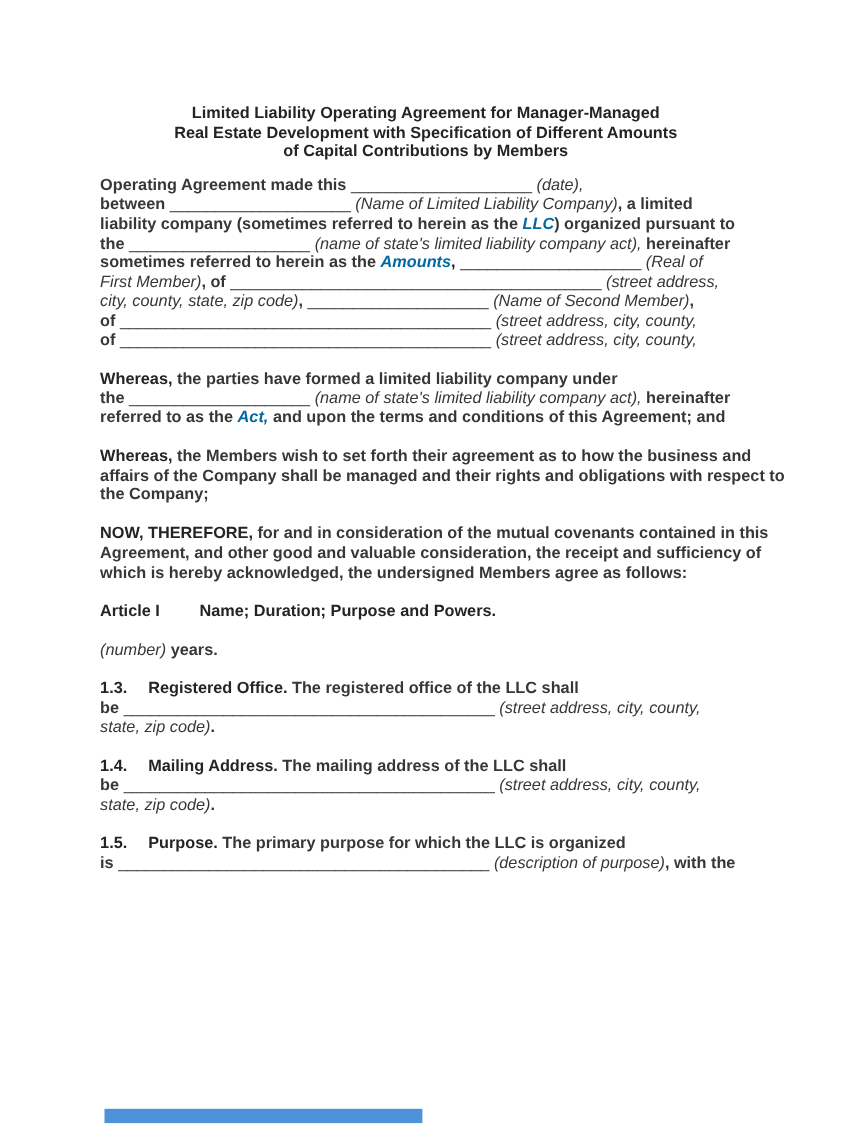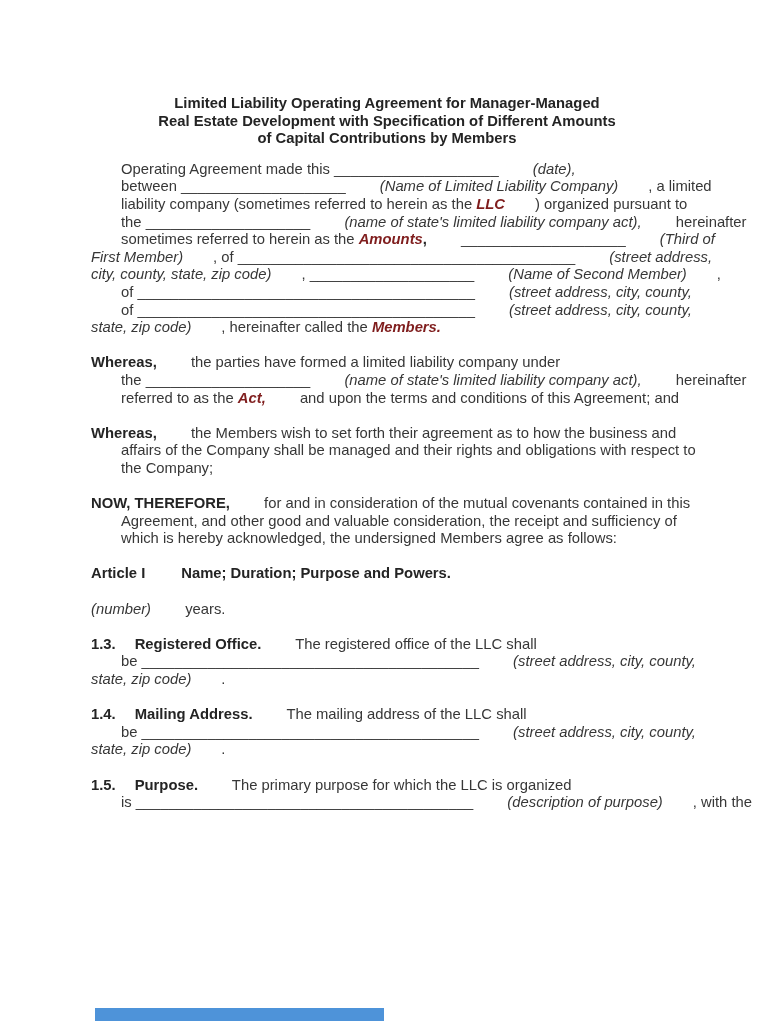--- a/index.html
+++ b/index.html
@@ -21,24 +21,24 @@
     width: 592px;
   }
   .para { margin: 0 0 17.6px 0; }
   .para.title {
     text-align: center;
     font-weight: bold;
     color: #161616;
     margin-bottom: 13px;
   }
   .line { white-space: pre; }
-  .s-n { font-weight: normal; font-style: normal; margin-left: 30px; }
+  .s-n { font-weight: bold; font-style: normal; }
   .s-b { font-weight: bold; font-style: normal; color: #242424; }
   .s-i { font-weight: normal; font-style: italic; }
-  .s-bi { font-weight: bold; font-style: italic; color: #7f1d1d; }
+  .s-bi { font-weight: bold; font-style: italic; color: #0369a1; }
   .s-u { font-weight: normal; font-style: normal; letter-spacing: 0; }
   .tab { display: inline-block; height: 1px; }
   .tab-sm { width: 19px; }
   .tab-lg { width: 36px; }
   .bottom-bar {
     position: absolute;
     left: 95px;
     top: 1008px;
     width: 289px;
     height: 13px;
@@ -52,26 +52,25 @@
       <div class="para title">
         <div class="line"><span class="seg s-b">Limited Liability Operating Agreement for Manager-Managed</span></div>
         <div class="line"><span class="seg s-b">Real Estate Development with Specification of Different Amounts</span></div>
         <div class="line"><span class="seg s-b">of Capital Contributions by Members</span></div>
       </div>
       <div class="para">
         <div class="line"><span class="seg s-n">Operating Agreement made this </span><span class="seg s-u">____________________</span><span class="seg s-n"> </span><span class="seg s-i">(date),</span></div>
         <div class="line"><span class="seg s-n">between </span><span class="seg s-u">____________________</span><span class="seg s-n"> </span><span class="seg s-i">(Name of Limited Liability Company)</span><span class="seg s-n">, a limited</span></div>
         <div class="line"><span class="seg s-n">liability company (sometimes referred to herein as the </span><span class="seg s-bi">LLC</span><span class="seg s-n">) organized pursuant to</span></div>
         <div class="line"><span class="seg s-n">the </span><span class="seg s-u">____________________</span><span class="seg s-n"> </span><span class="seg s-i">(name of state's limited liability company act),</span><span class="seg s-n"> hereinafter</span></div>
-        <div class="line"><span class="seg s-n">sometimes referred to herein as the </span><span class="seg s-bi">Amounts</span><span class="seg s-b">,</span><span class="seg s-n"> </span><span class="seg s-u">____________________</span><span class="seg s-n"> </span><span class="seg s-i">(Third of</span></div>
+        <div class="line"><span class="seg s-n">sometimes referred to herein as the </span><span class="seg s-bi">Amounts</span><span class="seg s-b">,</span><span class="seg s-n"> </span><span class="seg s-u">____________________</span><span class="seg s-n"> </span><span class="seg s-i">(Real of</span></div>
         <div class="line"><span class="seg s-i">First Member)</span><span class="seg s-n">, of </span><span class="seg s-u">_________________________________________</span><span class="seg s-n"> </span><span class="seg s-i">(street address,</span></div>
         <div class="line"><span class="seg s-i">city, county, state, zip code)</span><span class="seg s-n">, </span><span class="seg s-u">____________________</span><span class="seg s-n"> </span><span class="seg s-i">(Name of Second Member)</span><span class="seg s-n">,</span></div>
         <div class="line"><span class="seg s-n">of </span><span class="seg s-u">_________________________________________</span><span class="seg s-n"> </span><span class="seg s-i">(street address, city, county,</span></div>
         <div class="line"><span class="seg s-n">of </span><span class="seg s-u">_________________________________________</span><span class="seg s-n"> </span><span class="seg s-i">(street address, city, county,</span></div>
-        <div class="line"><span class="seg s-i">state, zip code)</span><span class="seg s-n">, hereinafter called the </span><span class="seg s-bi">Members.</span></div>
       </div>
       <div class="para">
         <div class="line"><span class="seg s-b">Whereas,</span><span class="seg s-n"> the parties have formed a limited liability company under</span></div>
         <div class="line"><span class="seg s-n">the </span><span class="seg s-u">____________________</span><span class="seg s-n"> </span><span class="seg s-i">(name of state's limited liability company act),</span><span class="seg s-n"> hereinafter</span></div>
         <div class="line"><span class="seg s-n">referred to as the </span><span class="seg s-bi">Act,</span><span class="seg s-n"> and upon the terms and conditions of this Agreement; and</span></div>
       </div>
       <div class="para">
         <div class="line"><span class="seg s-b">Whereas,</span><span class="seg s-n"> the Members wish to set forth their agreement as to how the business and</span></div>
         <div class="line"><span class="seg s-n">affairs of the Company shall be managed and their rights and obligations with respect to</span></div>
         <div class="line"><span class="seg s-n">the Company;</span></div>

